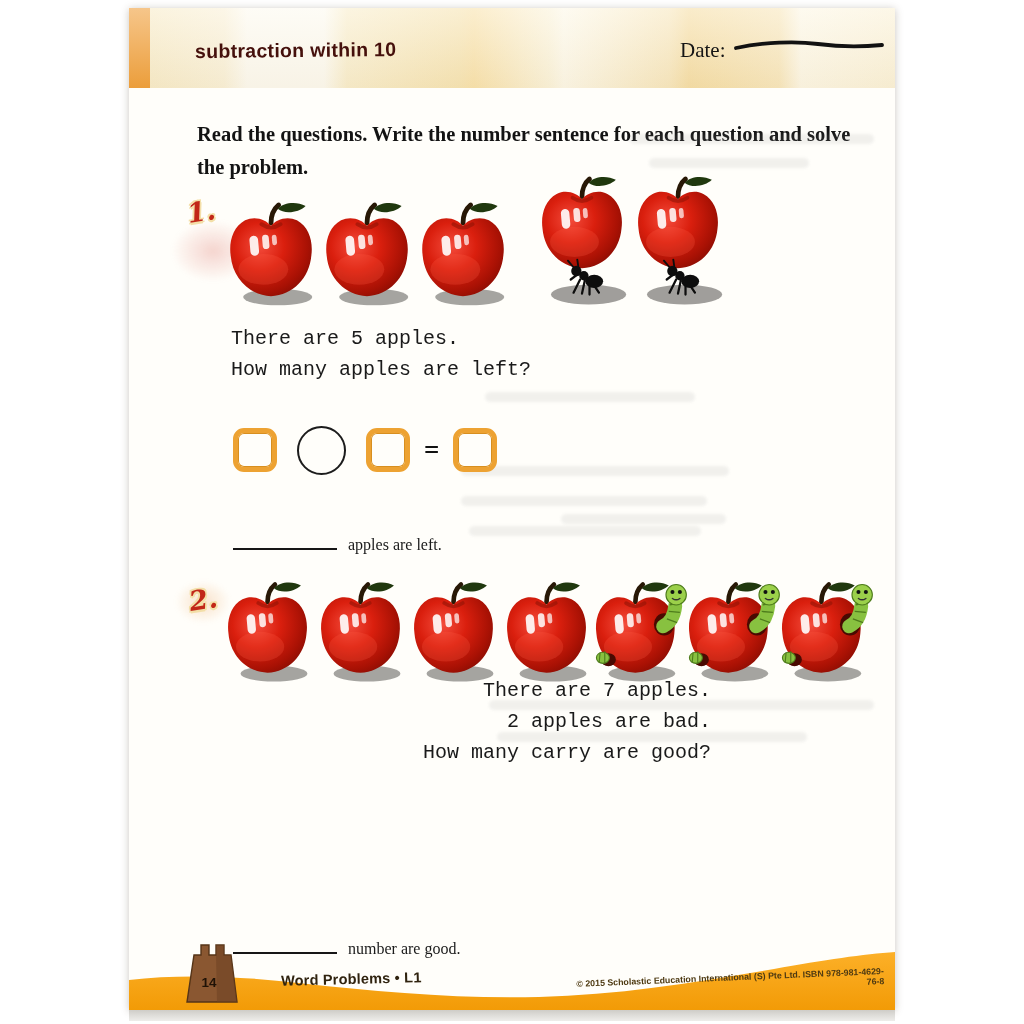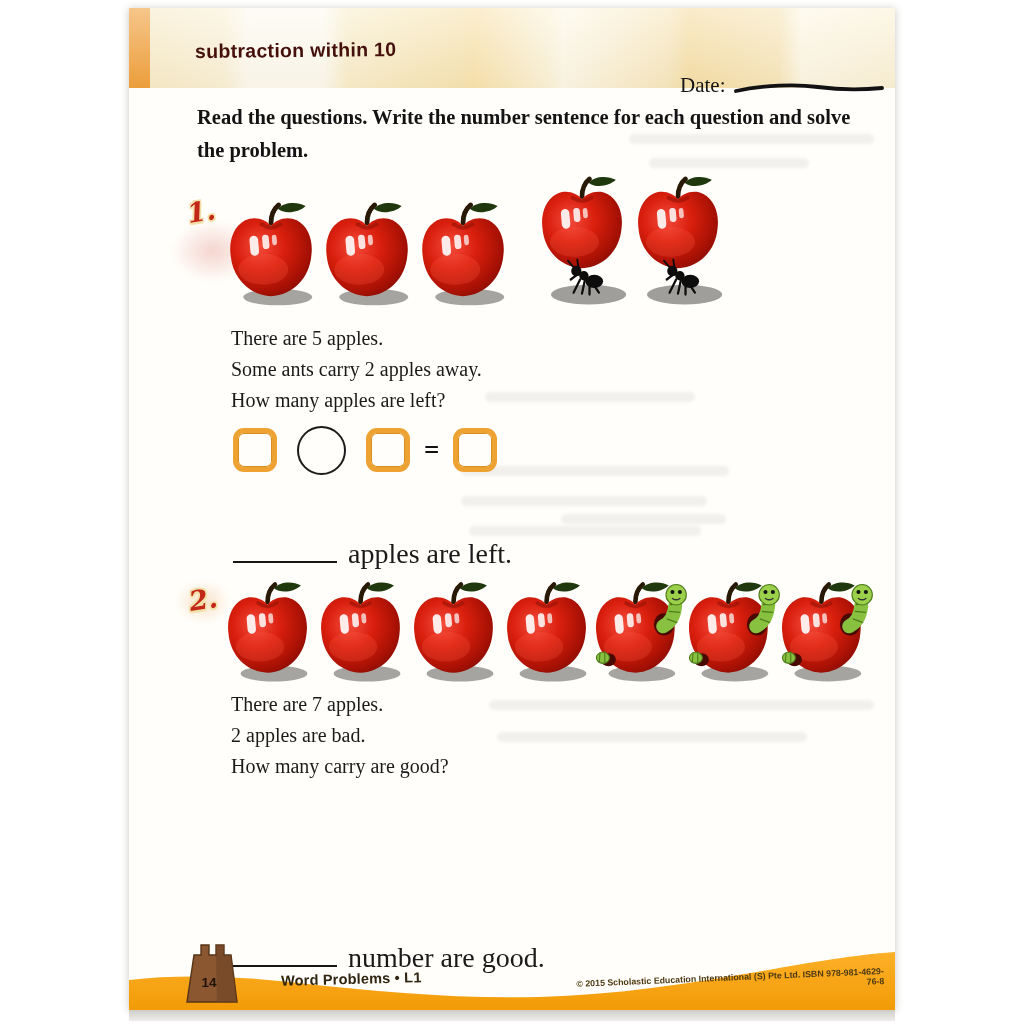--- a/index.html
+++ b/index.html
@@ -19,26 +19,26 @@
           #f9eecd 218px,#f7e5b5 330px,
           #f9e3ae 345px,#fbf3da 420px,
           #fdf8e8 435px,#f8e8c0 540px,
           #f6dfa8 560px,#f8e7bd 650px,
           #fdf7e5 672px,#fbf2d8 766px);}
   .band::after{content:"";position:absolute;inset:0;
         background:linear-gradient(180deg,rgba(255,255,255,.4),rgba(150,110,40,.05));}
   .band-title{position:absolute;left:66px;top:31px;z-index:2;
         font-family:"Liberation Sans",sans-serif;font-weight:700;font-size:19.5px;
         color:#45100c;letter-spacing:.3px;transform:rotate(-.6deg);}
-  .date-group{position:absolute;left:551px;top:30px;z-index:2;display:flex;align-items:flex-end;gap:9px;margin-top:35px;}
+  .date-group{position:absolute;left:551px;top:30px;z-index:2;display:flex;align-items:flex-start;gap:9px;}
   .date-label{font-size:21px;color:#151515;}
   .date-line{margin-bottom:3px;}
 
   
-  .instruction{position:absolute;left:68px;top:93px;width:668px;
+  .instruction{position:absolute;left:68px;top:110px;width:668px;
         font-weight:700;font-size:20.5px;line-height:33px;color:#131313;}
   .qnum{position:absolute;font-family:"DejaVu Serif",serif;font-weight:700;font-style:italic;
         font-size:27px;color:#c22718;transform:rotate(-9deg);
         text-shadow:1.5px 1.5px 0 #f3dfa8,-1.5px 1.5px 0 #f3dfa8,1.5px -1.5px 0 #f3dfa8,-1.5px -1.5px 0 #f3dfa8,0 2.5px 0 #f3dfa8;}
   .qnum1{left:58px;top:188px;}
   .qnum2{left:60px;top:576px;}
   .splash{position:absolute;filter:blur(2px);pointer-events:none;}
   .splash1{left:42px;top:212px;width:84px;height:62px;
         background:radial-gradient(ellipse at center,rgba(225,135,125,.35),rgba(225,135,125,0) 70%);}
   .splash2{left:46px;top:572px;width:56px;height:44px;
@@ -48,30 +48,30 @@
   .row1{left:94px;top:158px;height:140px;}
   .row2{left:92px;top:552px;height:122px;}
   .row1 svg.apple-plain-icon{width:96px;height:108px;}
   .row1 svg.apple-ant-icon{width:94px;height:132px;margin-left:2px;}
   .row2 svg.apple-plain-icon{width:93px;height:104px;}
   .row2 svg.apple-worm-icon{width:102px;height:104px;margin:0 -5px 0 -4px;}
   .row-spacer{width:22px;flex:none;}
 
   .stmt-block{position:absolute;width:480px;}
   .p1-text{left:102px;top:320px;}
-  .p2-text{left:102px;top:686px;}
-  .stmt{margin:0 0 9.5px 0;font-size:20px;line-height:21.5px;color:#1a1a1a;}
+  .p2-text{left:102px;top:672px;text-align:right;}
+  .stmt{margin:0 0 9.5px 0;font-size:20px;line-height:21.5px;color:#1a1a1a;font-family:Liberation Mono, monospace;}
 
   .equation{position:absolute;left:104px;top:414px;height:56px;display:flex;align-items:center;gap:20px;}
   .eq-box{width:34px;height:34px;border:5.5px solid #eda232;border-radius:11px;background:#fffefa;
         box-shadow:inset 0 0 0 1px #d88f1f;display:inline-block;}
   .eq-circle{width:45px;height:45px;border:2.6px solid #1c1c1c;border-radius:50%;display:inline-block;}
   .eq-equals{font-weight:700;font-size:27px;color:#111;margin:0 -6px;}
 
-  .answer{position:absolute;font-size:28px;color:#1a1a1a;}
+  .answer{position:absolute;font-size:16px;color:#1a1a1a;}
   .answer1{left:104px;top:502px;}
   .answer2{left:104px;top:906px;}
   .blank{display:inline-block;width:104px;height:22px;border-bottom:2.4px solid #161616;
         vertical-align:baseline;margin-right:11px;}
 
   
   .ghost{position:absolute;height:10px;border-radius:5px;background:#8f8f8f;opacity:.12;filter:blur(1.6px);}
 
   
   .footer-band{position:absolute;left:0;top:934px;width:766px;height:70px;}
@@ -184,21 +184,20 @@
           <svg class="apple apple-ant-icon" viewBox="0 0 100 140">
             <use href="#apple-ant-icon"></use>
           </svg>
           <svg class="apple apple-ant-icon" viewBox="0 0 100 140">
             <use href="#apple-ant-icon"></use>
           </svg>
         </div>
     </div>
     <div class="stmt-block p1-text">
       <p class="stmt">There are 5 apples.</p>
-      <p class="stmt">Some ants carry 2 apples away.</p>
       <p class="stmt">How many apples are left?</p>
     </div>
     <div class="equation">
       <span class="eq-box"></span>
       <span class="eq-circle"></span>
       <span class="eq-box"></span>
       <span class="eq-equals">=</span>
       <span class="eq-box"></span>
     </div>
     <p class="answer answer1"><span class="blank"></span><span>apples are left.</span></p>

